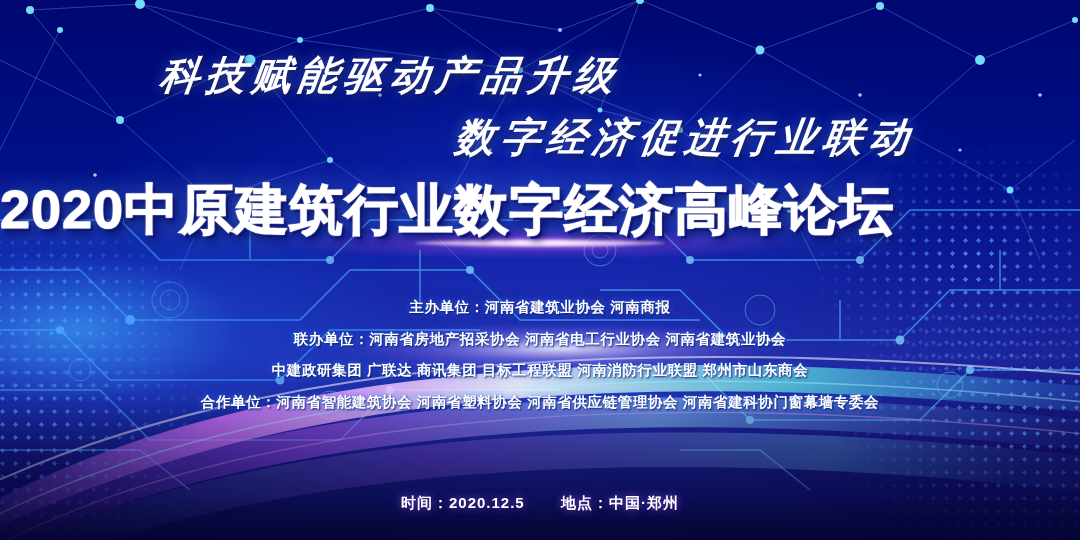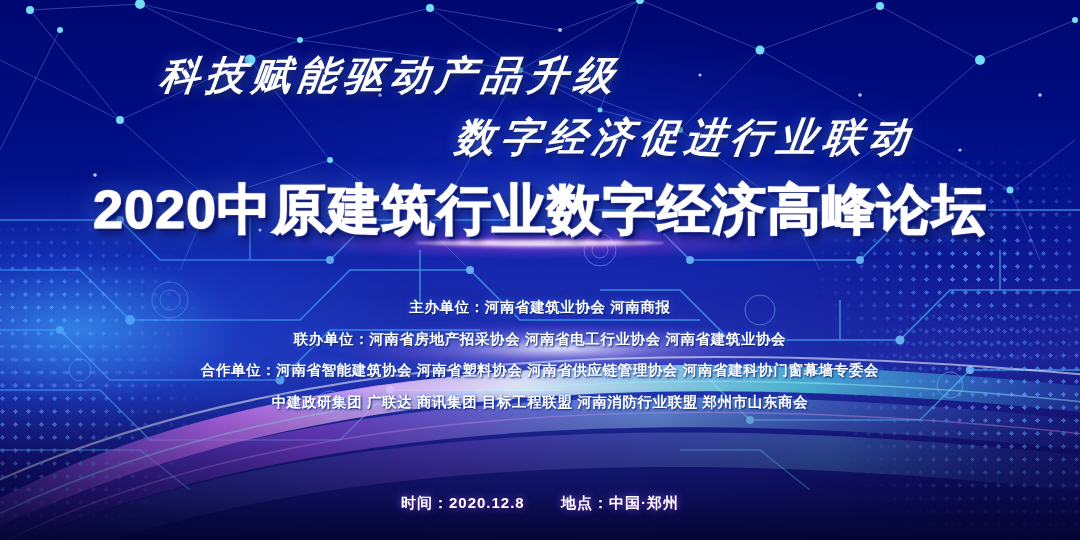--- a/index.html
+++ b/index.html
@@ -102,21 +102,21 @@
     letter-spacing:6px;
     font-style:italic;
     text-shadow: 0 0 14px rgba(120,170,255,.45), 2px 3px 5px rgba(0,0,40,.65);
     white-space:nowrap;
   }
   .calli-1 { top:48px; padding-right:300px; transform: skewX(-7deg); }
   .calli-2 { top:110px; padding-left:290px; transform: skewX(-7deg); }
 
   .main-title {
     position:absolute; left:0; right:0; top:174px;
-    text-align:center;
+    text-align:left;
     color:#ffffff;
     font-size:54px;
     font-weight:700;
     letter-spacing:1px;
     white-space:nowrap;
     text-shadow:
       0 0 2px #fff,
       3px 3px 0 rgba(10,20,120,0.95),
       4px 5px 10px rgba(0,0,60,0.8),
       0 0 28px rgba(120,180,255,0.55);
@@ -311,23 +311,23 @@
   <div class="bottom-fade"></div>
 
   <div class="calli calli-1">科技赋能驱动产品升级</div>
   <div class="calli calli-2">数字经济促进行业联动</div>
 
   <div class="main-title">2020中原建筑行业数字经济高峰论坛</div>
 
   <div class="org-block">
     <div class="org-line">主办单位：河南省建筑业协会 河南商报</div>
     <div class="org-line">联办单位：河南省房地产招采协会 河南省电工行业协会 河南省建筑业协会</div>
+    <div class="org-line">中建政研集团 广联达 商讯集团 目标工程联盟 河南消防行业联盟 郑州市山东商会</div>
     <div class="org-line">合作单位：河南省智能建筑协会 河南省塑料协会 河南省供应链管理协会 河南省建科协门窗幕墙专委会</div>
-    <div class="org-line">中建政研集团 广联达 商讯集团 目标工程联盟 河南消防行业联盟 郑州市山东商会</div>
   </div>
 
   <div class="footer-info">
-    <span>时间：2020.12.8</span>
+    <span>时间：2020.12.5</span>
     <span class="gap"></span>
     <span>地点：中国·郑州</span>
   </div>
 
 </div>
 
 </body></html>

